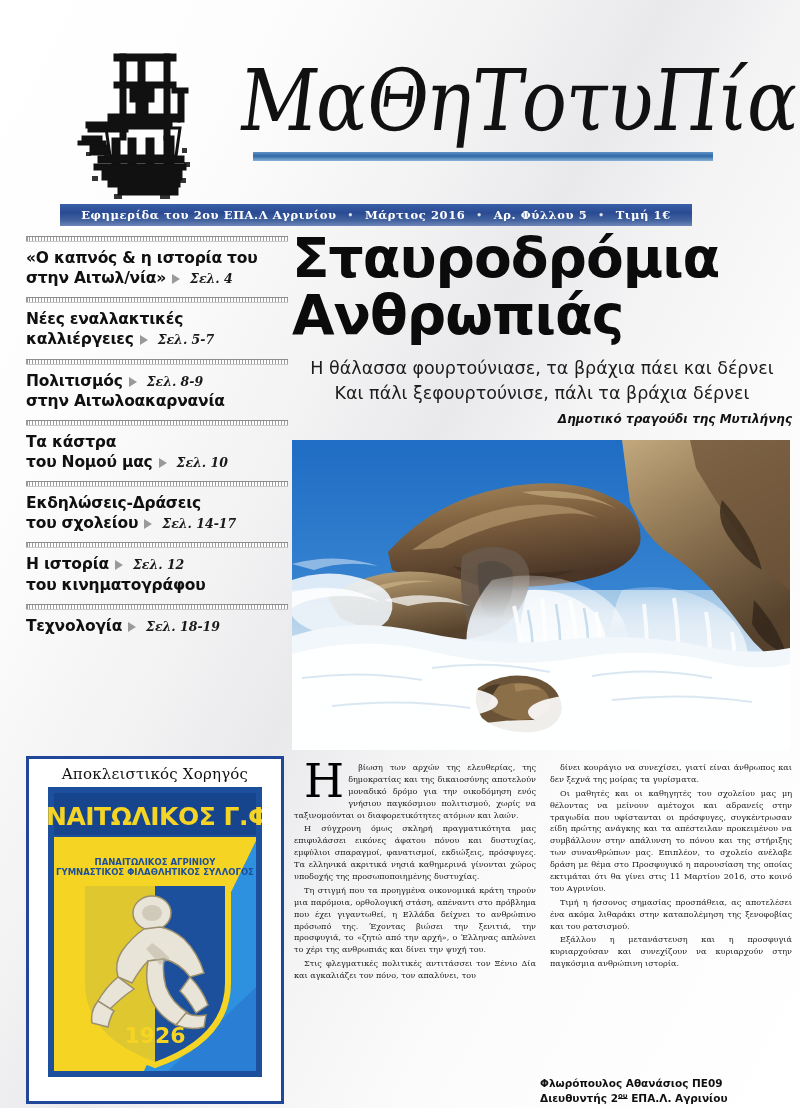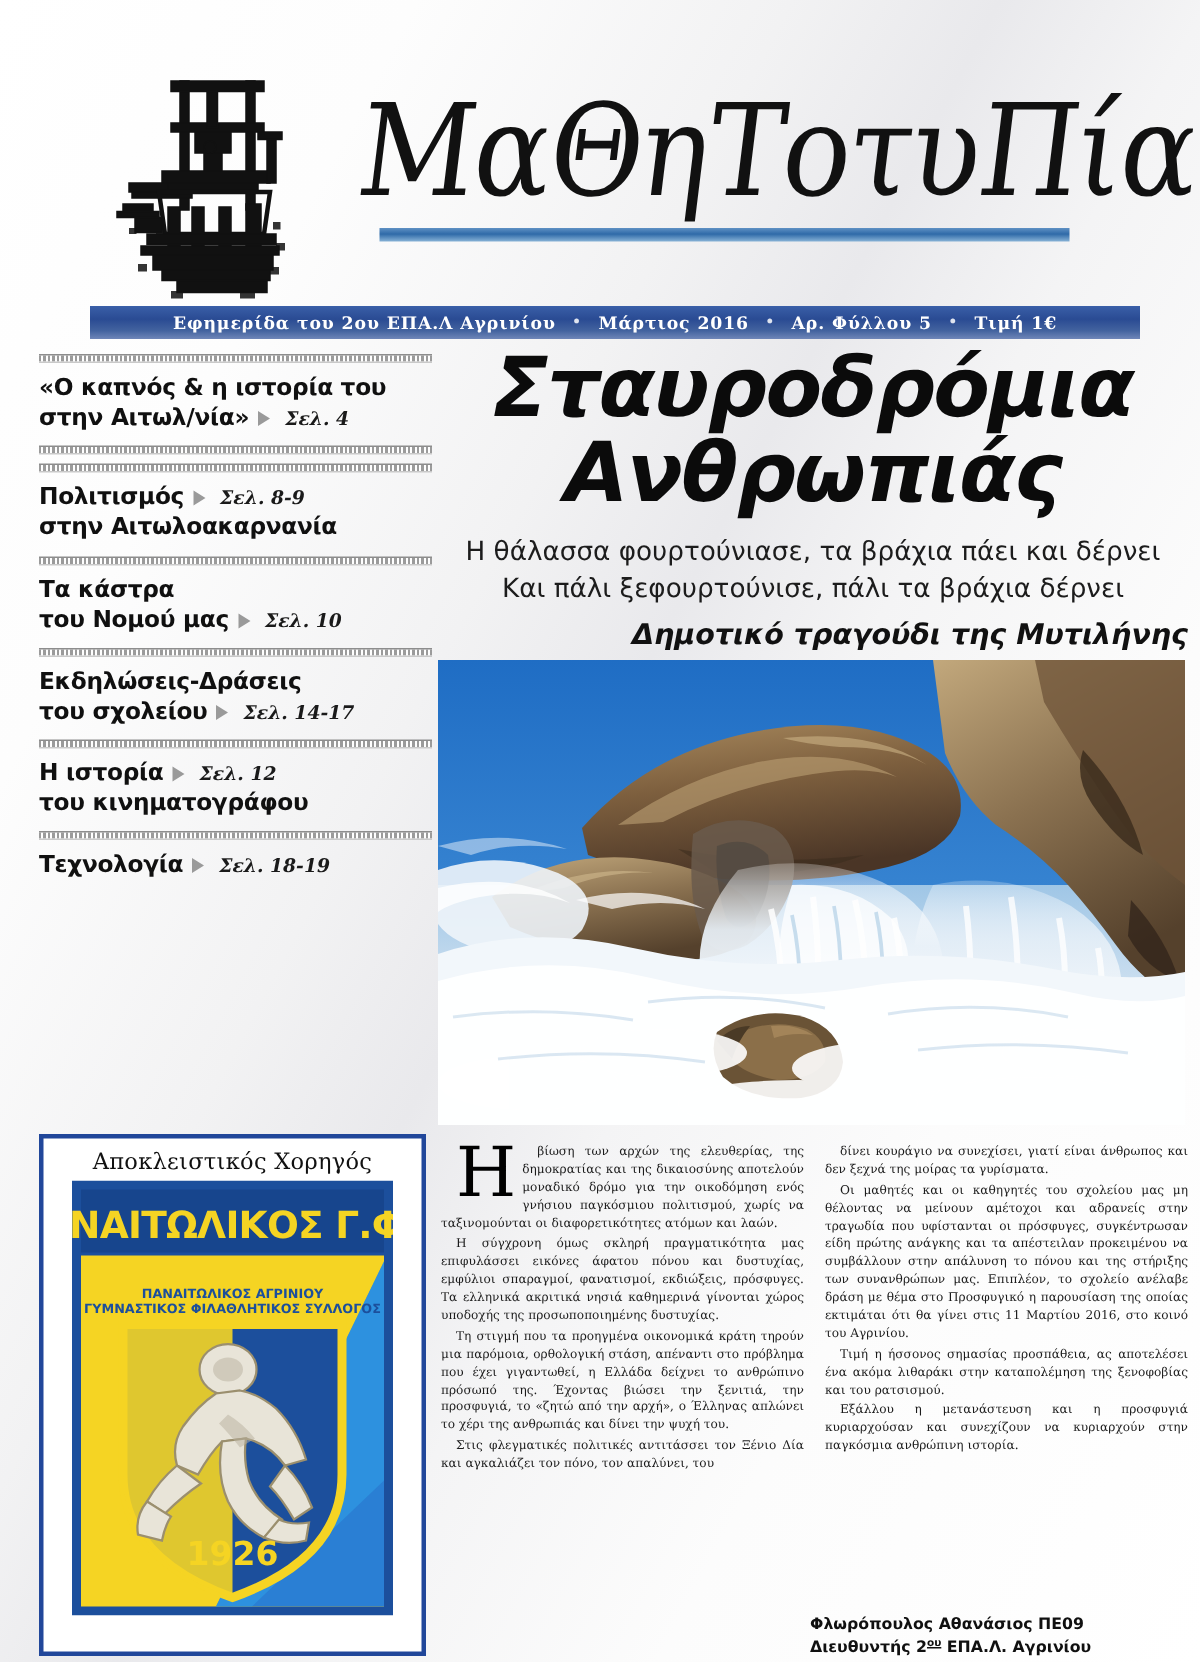--- a/index.html
+++ b/index.html
@@ -48,21 +48,21 @@
     position: absolute;
     left: 253px; top: 152px;
     width: 460px; height: 9px;
     background: linear-gradient(180deg, #5f91c4 0%, #2f6aa8 45%, #87b2d6 100%);
   }
 
   
   #banner {
     position: absolute;
     left: 60px; top: 204px;
-    width: 700px; height: 22px;
+    width: 632px; height: 22px;
     background: linear-gradient(180deg, #3a5fa8 0%, #2a4b93 40%, #43639f 75%, #6f86b8 100%);
     color: #ffffff;
     font-family: "DejaVu Serif", serif;
     font-size: 11.5px;
     font-weight: bold;
     letter-spacing: 0.6px;
     display: flex;
     align-items: center;
     justify-content: center;
     gap: 11px;
@@ -154,22 +154,21 @@
     position: absolute;
     left: 0; top: 0;
     width: 214px; height: 290px;
   }
 
   
   #headline {
     position: absolute;
     left: 292px; top: 230px;
     width: 500px;
-    text-align: center;
-    font-style: italic;
+    text-align: left;
   }
   #headline .hl {
     display: block;
     font-family: "DejaVu Sans", sans-serif;
     font-weight: bold;
     font-size: 55px;
     line-height: 1.03;
     color: #0b0b0b;
     letter-spacing: -1px;
   }
@@ -184,21 +183,21 @@
     line-height: 1.42;
   }
   #verse-attr {
     position: absolute;
     left: 292px; top: 412px;
     width: 500px;
     text-align: right;
     font-family: "DejaVu Sans", sans-serif;
     font-style: italic;
     font-weight: bold;
-    font-size: 19px;
+    font-size: 12px;
     color: #111111;
   }
 
   
   #photo {
     position: absolute;
     left: 292px; top: 440px;
     width: 498px; height: 310px;
     overflow: hidden;
     background: #2a74c6;
@@ -322,20 +321,28 @@
     <div class="toc-item">
       <span class="toc-line">«Ο καπνός &amp; η ιστορία του</span>
       <div class="toc-row">
         <span class="toc-line">στην Αιτωλ/νία»</span>
         <span class="arrow"></span>
         <span class="toc-page">Σελ. 4</span>
       </div>
     </div>
     <div class="toc-sep"></div>
 
+    <div class="toc-item">
+      <span class="toc-line">Νέες εναλλακτικές</span>
+      <div class="toc-row">
+        <span class="toc-line">καλλιέργειες</span>
+        <span class="arrow"></span>
+        <span class="toc-page">Σελ. 5-7</span>
+      </div>
+    </div>
     <div class="toc-sep"></div>
 
     <div class="toc-item">
       <div class="toc-row">
         <span class="toc-line">Πολιτισμός</span>
         <span class="arrow"></span>
         <span class="toc-page">Σελ. 8-9</span>
       </div>
       <span class="toc-line">στην Αιτωλοακαρνανία</span>
     </div>

